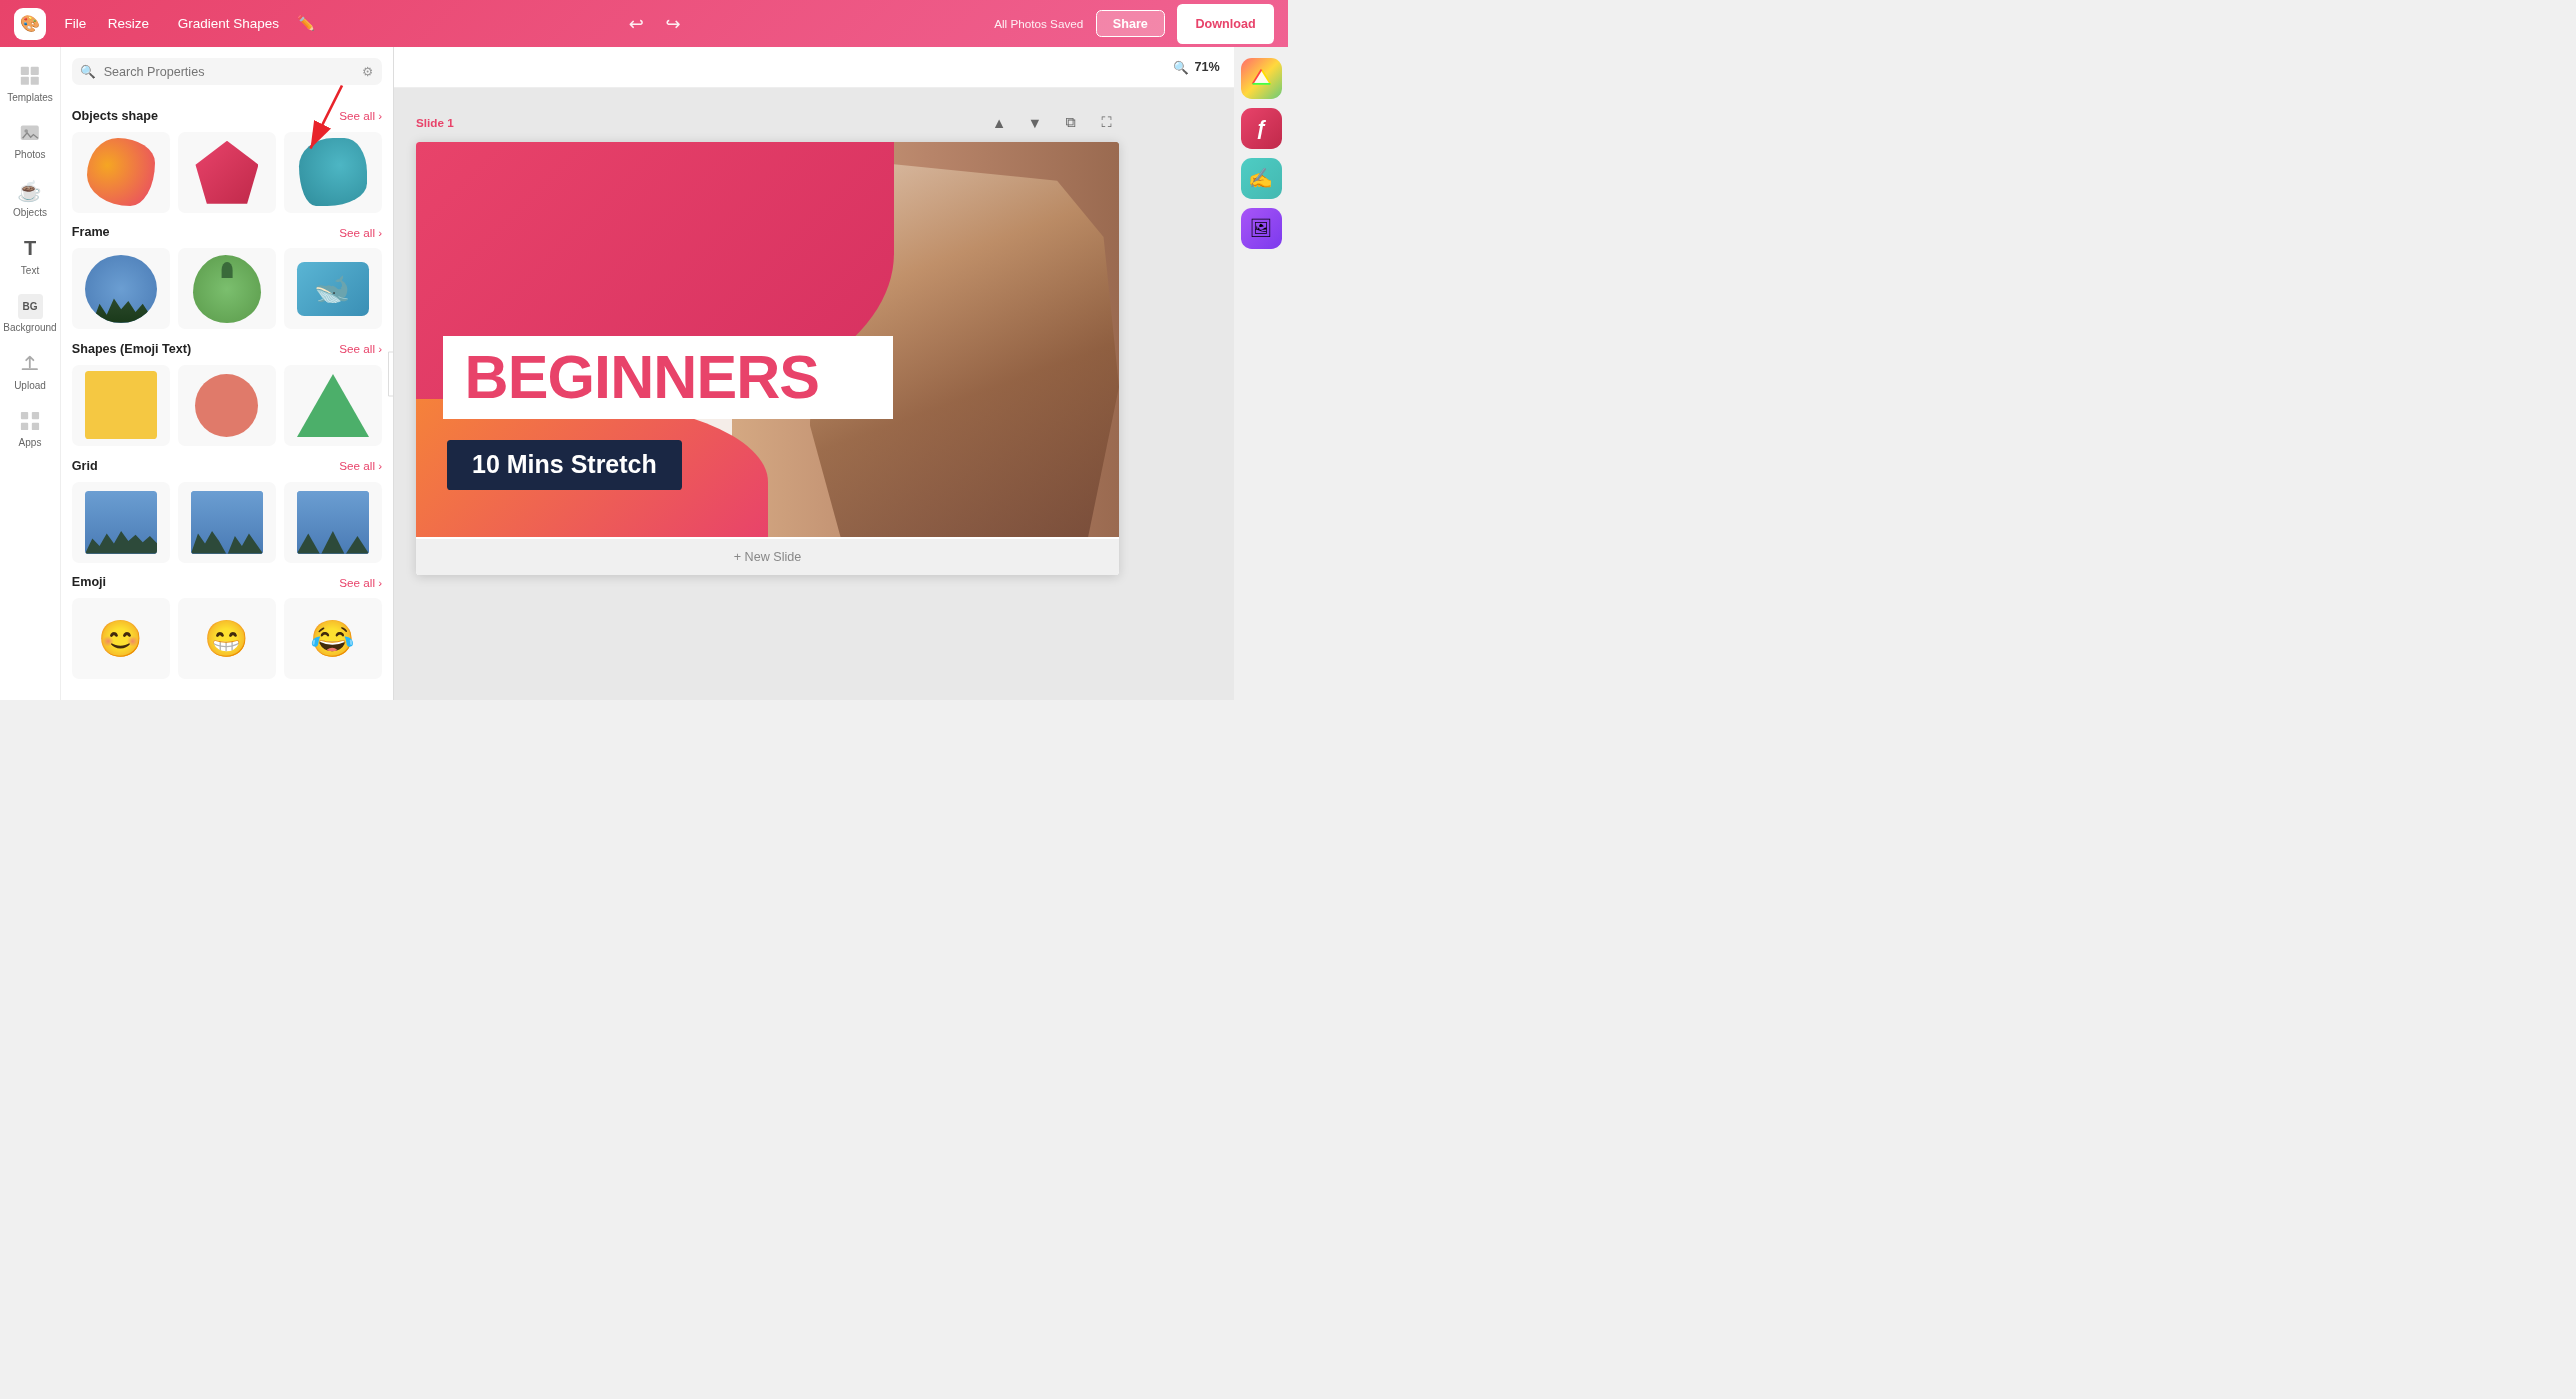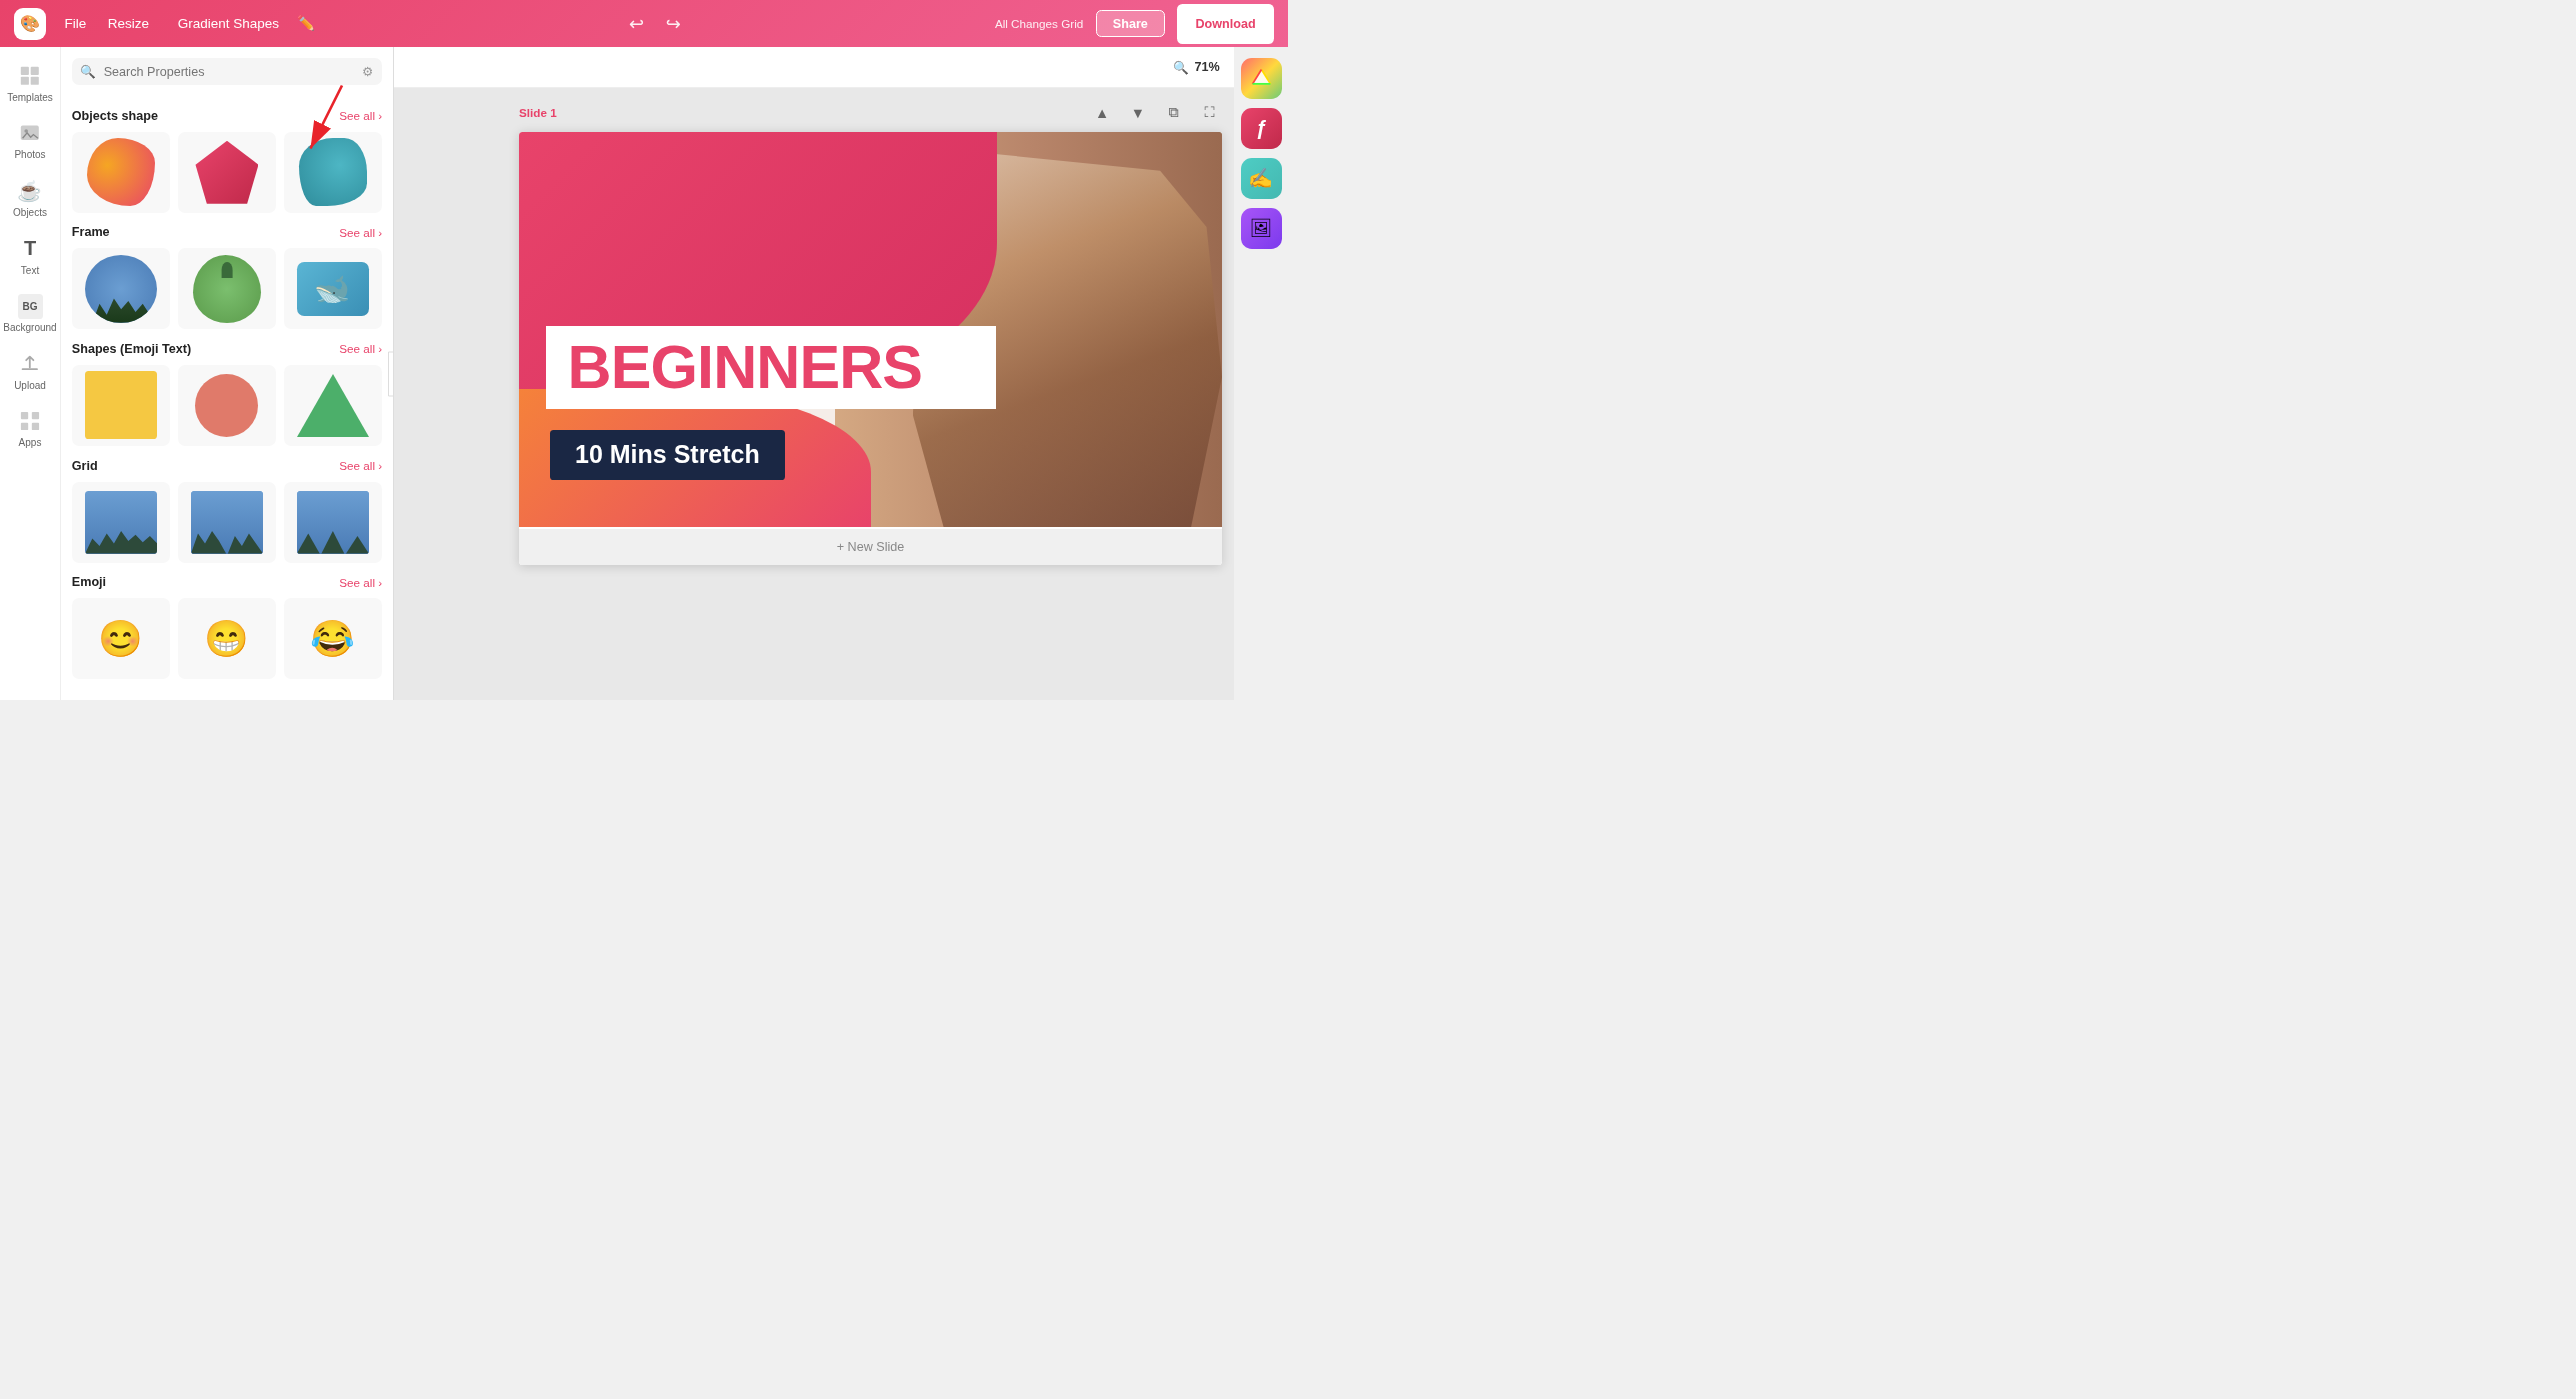--- a/index.html
+++ b/index.html
@@ -266,22 +266,22 @@
     .slide-ctrl-btn {
       color: #666; font-size: 14.4px; cursor: pointer;
       width: 25px; height: 25px;
       display: flex; align-items: center; justify-content: center;
     }
 
     .canvas-scroll {
       flex: 1;
       display: flex;
       flex-direction: column;
-      align-items: flex-end;
-      padding: 12px;
+      align-items: flex-start;
+      padding: 22px;
       overflow: auto;
     }
     .slide-label-row {
       width: 703px;
       display: flex;
       align-items: center;
       margin-bottom: 7.2px;
     }
     .slide-label {
       font-size: 11.7px; color: #e8436a; font-weight: 600;
@@ -448,21 +448,21 @@
     <span>File</span>
     <span>Resize</span>
     <span class="topbar-title">Gradient Shapes</span>
   </div>
   <span class="edit-icon">✏️</span>
   <div class="topbar-center">
     <span class="topbar-icon-btn">↩</span>
     <span class="topbar-icon-btn">↪</span>
   </div>
   <div class="topbar-right">
-    <span class="saved-text">All Changes Grid</span>
+    <span class="saved-text">All Photos Saved</span>
     <button class="btn-share">Share</button>
     <button class="btn-download">Download</button>
   </div>
 </div>
 
 <div class="main-layout">
 
   <div class="sidebar-icons">
     <div class="sidebar-icon-item">
       <div class="sidebar-icon-shape">

